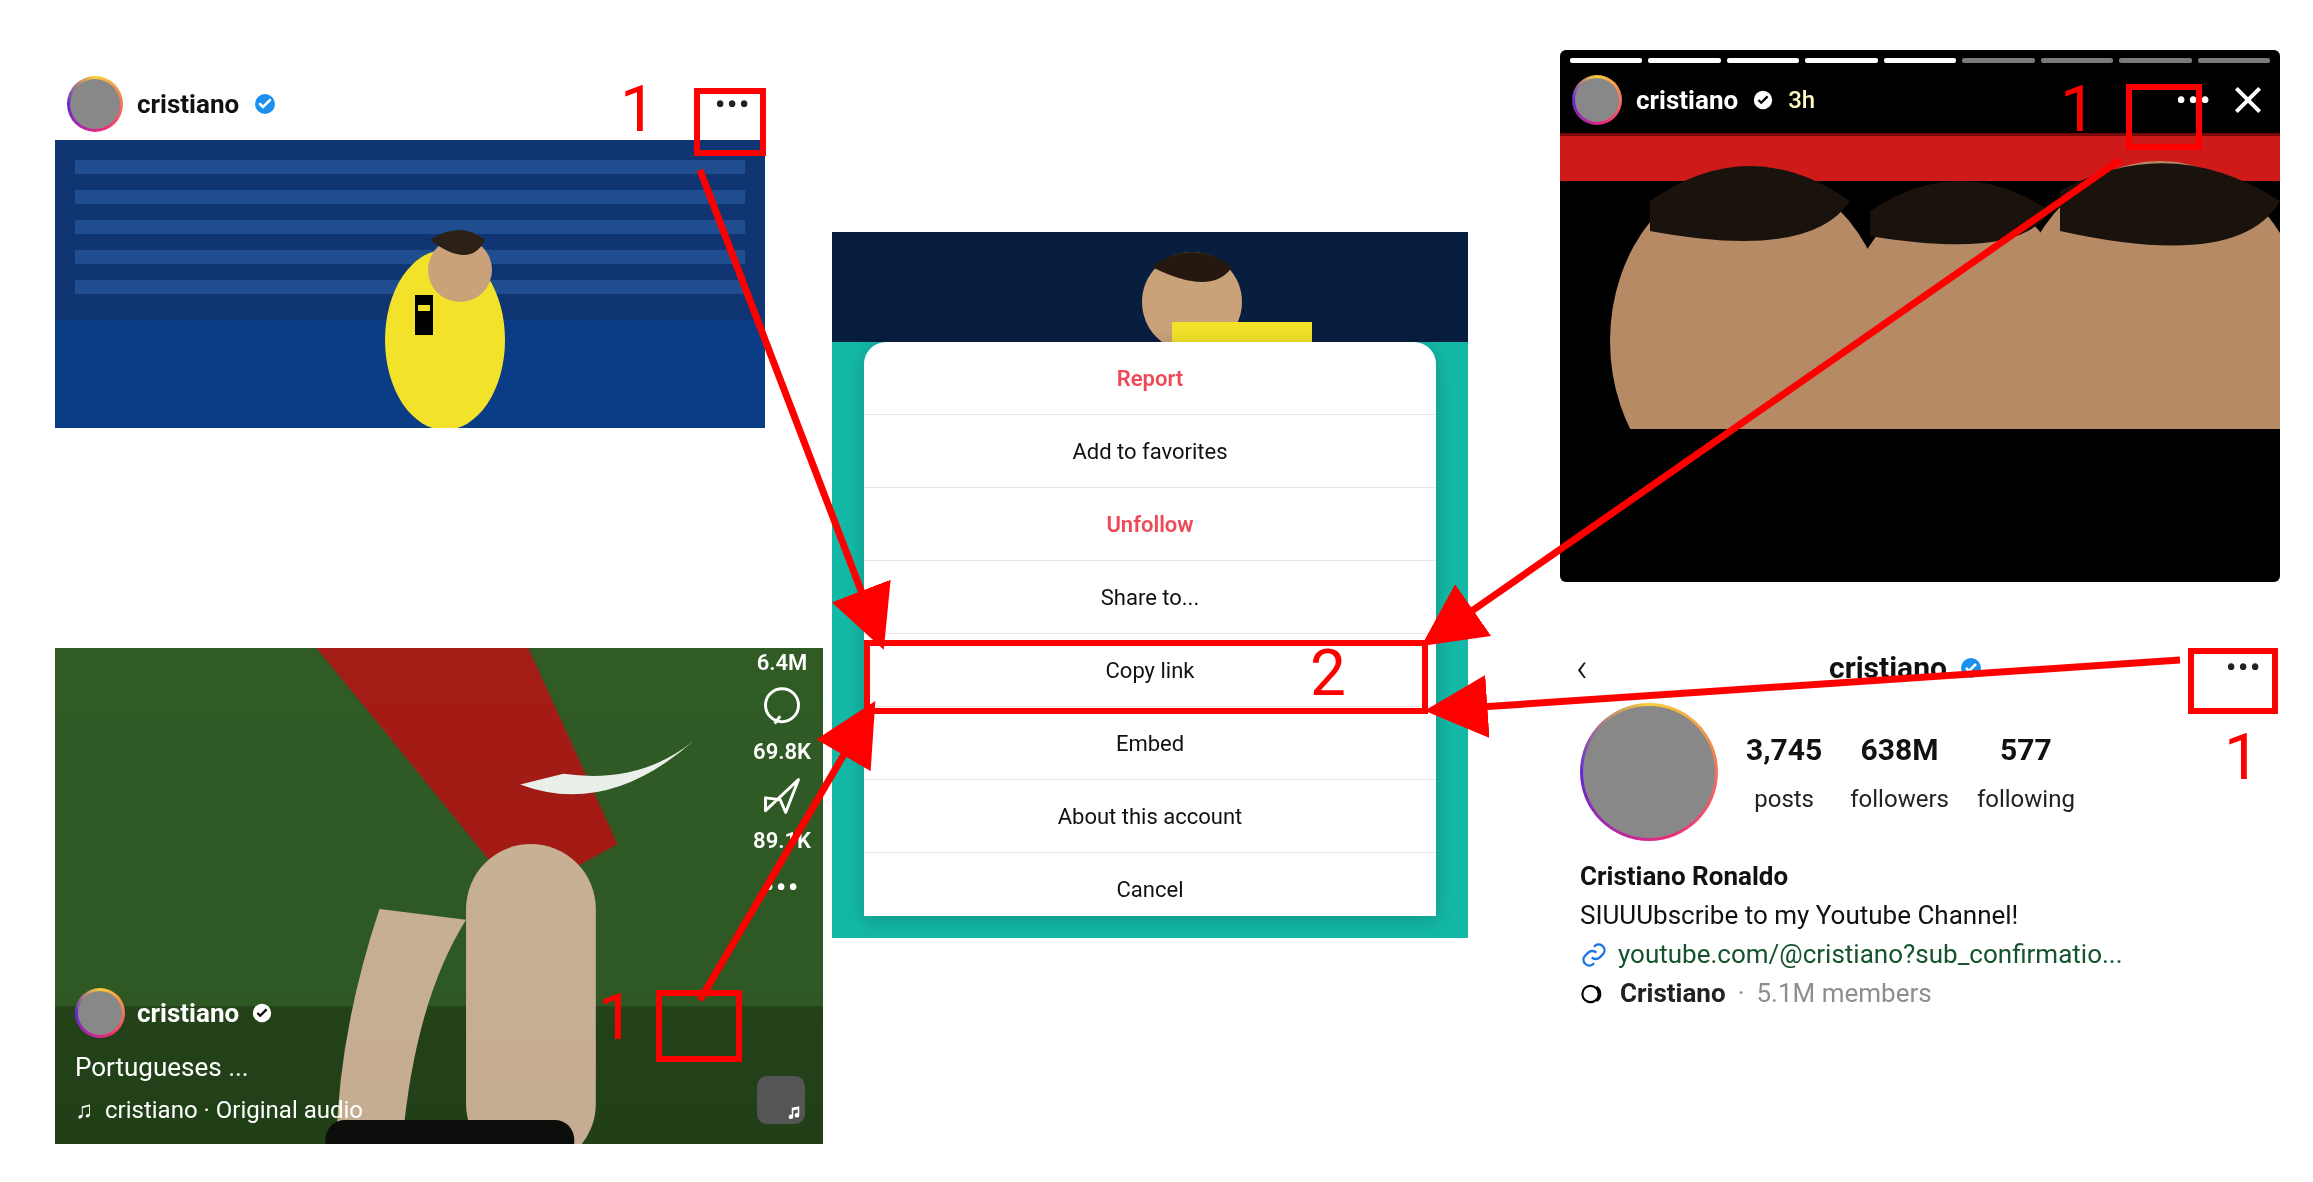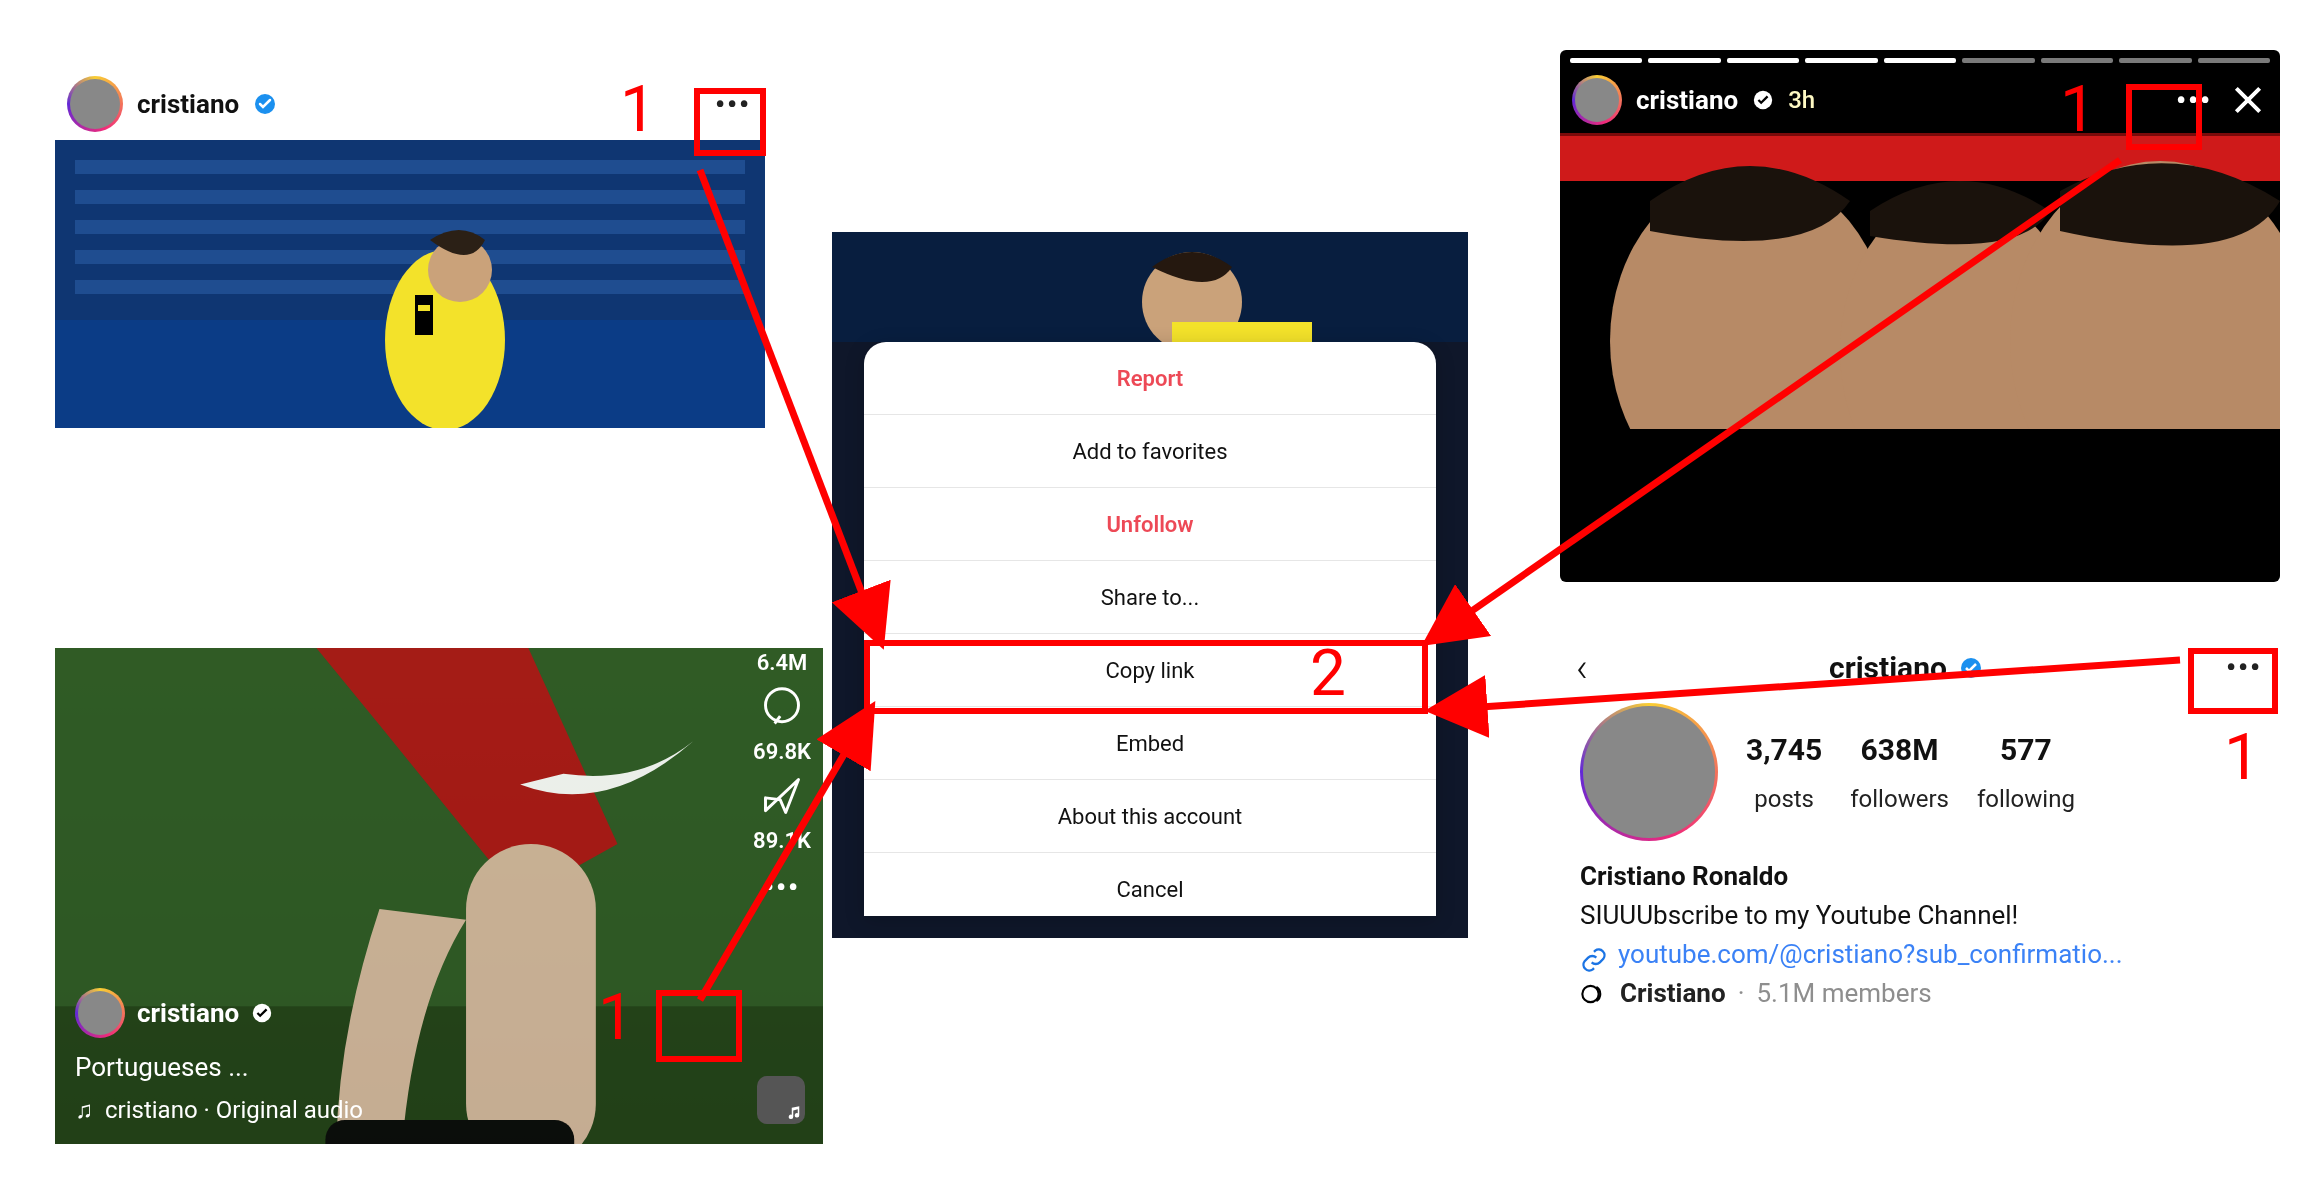--- a/index.html
+++ b/index.html
@@ -24,21 +24,21 @@
 #reel .bg{position:absolute;inset:0;background:linear-gradient(180deg,#3c6b2d 0%,#2c4f22 55%,#1b3215 100%)}
 #reel .bg svg{width:100%;height:100%;opacity:.9}
 #reel .rail{position:absolute;right:12px;top:0;bottom:0;display:flex;flex-direction:column;justify-content:flex-start;align-items:center;gap:10px;font-size:22px}
 #reel .rail .cnt{font-weight:600}
 #reel .rail .ic{width:44px;height:44px}
 #reel .cap{position:absolute;left:20px;bottom:20px;display:flex;flex-direction:column;gap:14px}
 #reel .cap .row{display:flex;align-items:center;gap:12px;font-size:24px}
 #reel .audiothumb{position:absolute;right:18px;bottom:20px;width:48px;height:48px;border-radius:10px;background:#555}
 
 
-#menuwrap{background:#0f172a}
+#menuwrap{background:#14b8a6}
 #menuwrap .peek svg{width:100%;height:100%}
 #menu{position:absolute;left:32px;right:32px;top:110px;bottom:22px;background:#fff;border-radius:22px 22px 0 0;overflow:hidden;box-shadow:0 4px 20px rgba(0,0,0,.2)}
 #menu .item{height:72px;display:flex;align-items:center;justify-content:center;font-size:22px;border-bottom:1px solid #e6e6e6}
 #menu .danger{color:#ed4956;font-weight:600}
 
 
 #story{background:#000;border-radius:6px;overflow:hidden}
 #story .bars{display:flex;gap:6px;padding:8px 10px 4px}
 #story .bars span{flex:1;height:5px;background:#7a7a7a;border-radius:2px}
 #story .bars span.done{background:#fff}
@@ -52,21 +52,21 @@
 #profile{background:#fff}
 #profile .nav{display:flex;align-items:center;justify-content:space-between;padding:4px 16px}
 #profile .nav .back{font-size:40px;font-weight:300}
 #profile .strip{display:flex;align-items:center;gap:28px;padding:8px 20px}
 #profile .bigav{width:132px;height:132px}
 .stat{display:flex;flex-direction:column;align-items:center;gap:18px}
 .stat .num{font-weight:700;font-size:30px}
 .stat .lab{font-size:24px;color:#222}
 #profile .unamerow{display:flex;align-items:center;gap:12px;padding:0 20px;font-size:30px;font-weight:700}
 #profile .bio{padding:8px 20px 0;font-size:26px;line-height:1.5}
-#profile .link{color:#3b82f6;display:flex;align-items:flex-end;gap:10px}
+#profile .link{color:#14532d;display:flex;align-items:center;gap:10px}
 #profile .chan{display:flex;align-items:center;gap:12px;color:#222}
 #profile .chan .sub{color:#8e8e8e}
 
 
 .hl{position:absolute;border:6px solid #ff0000;box-sizing:border-box}
 .num1,.num2{position:absolute;color:#ff0000;font-size:64px;font-weight:400}
 #arrows{position:absolute;inset:0;pointer-events:none}
 </style>
 </head>
 <body>

